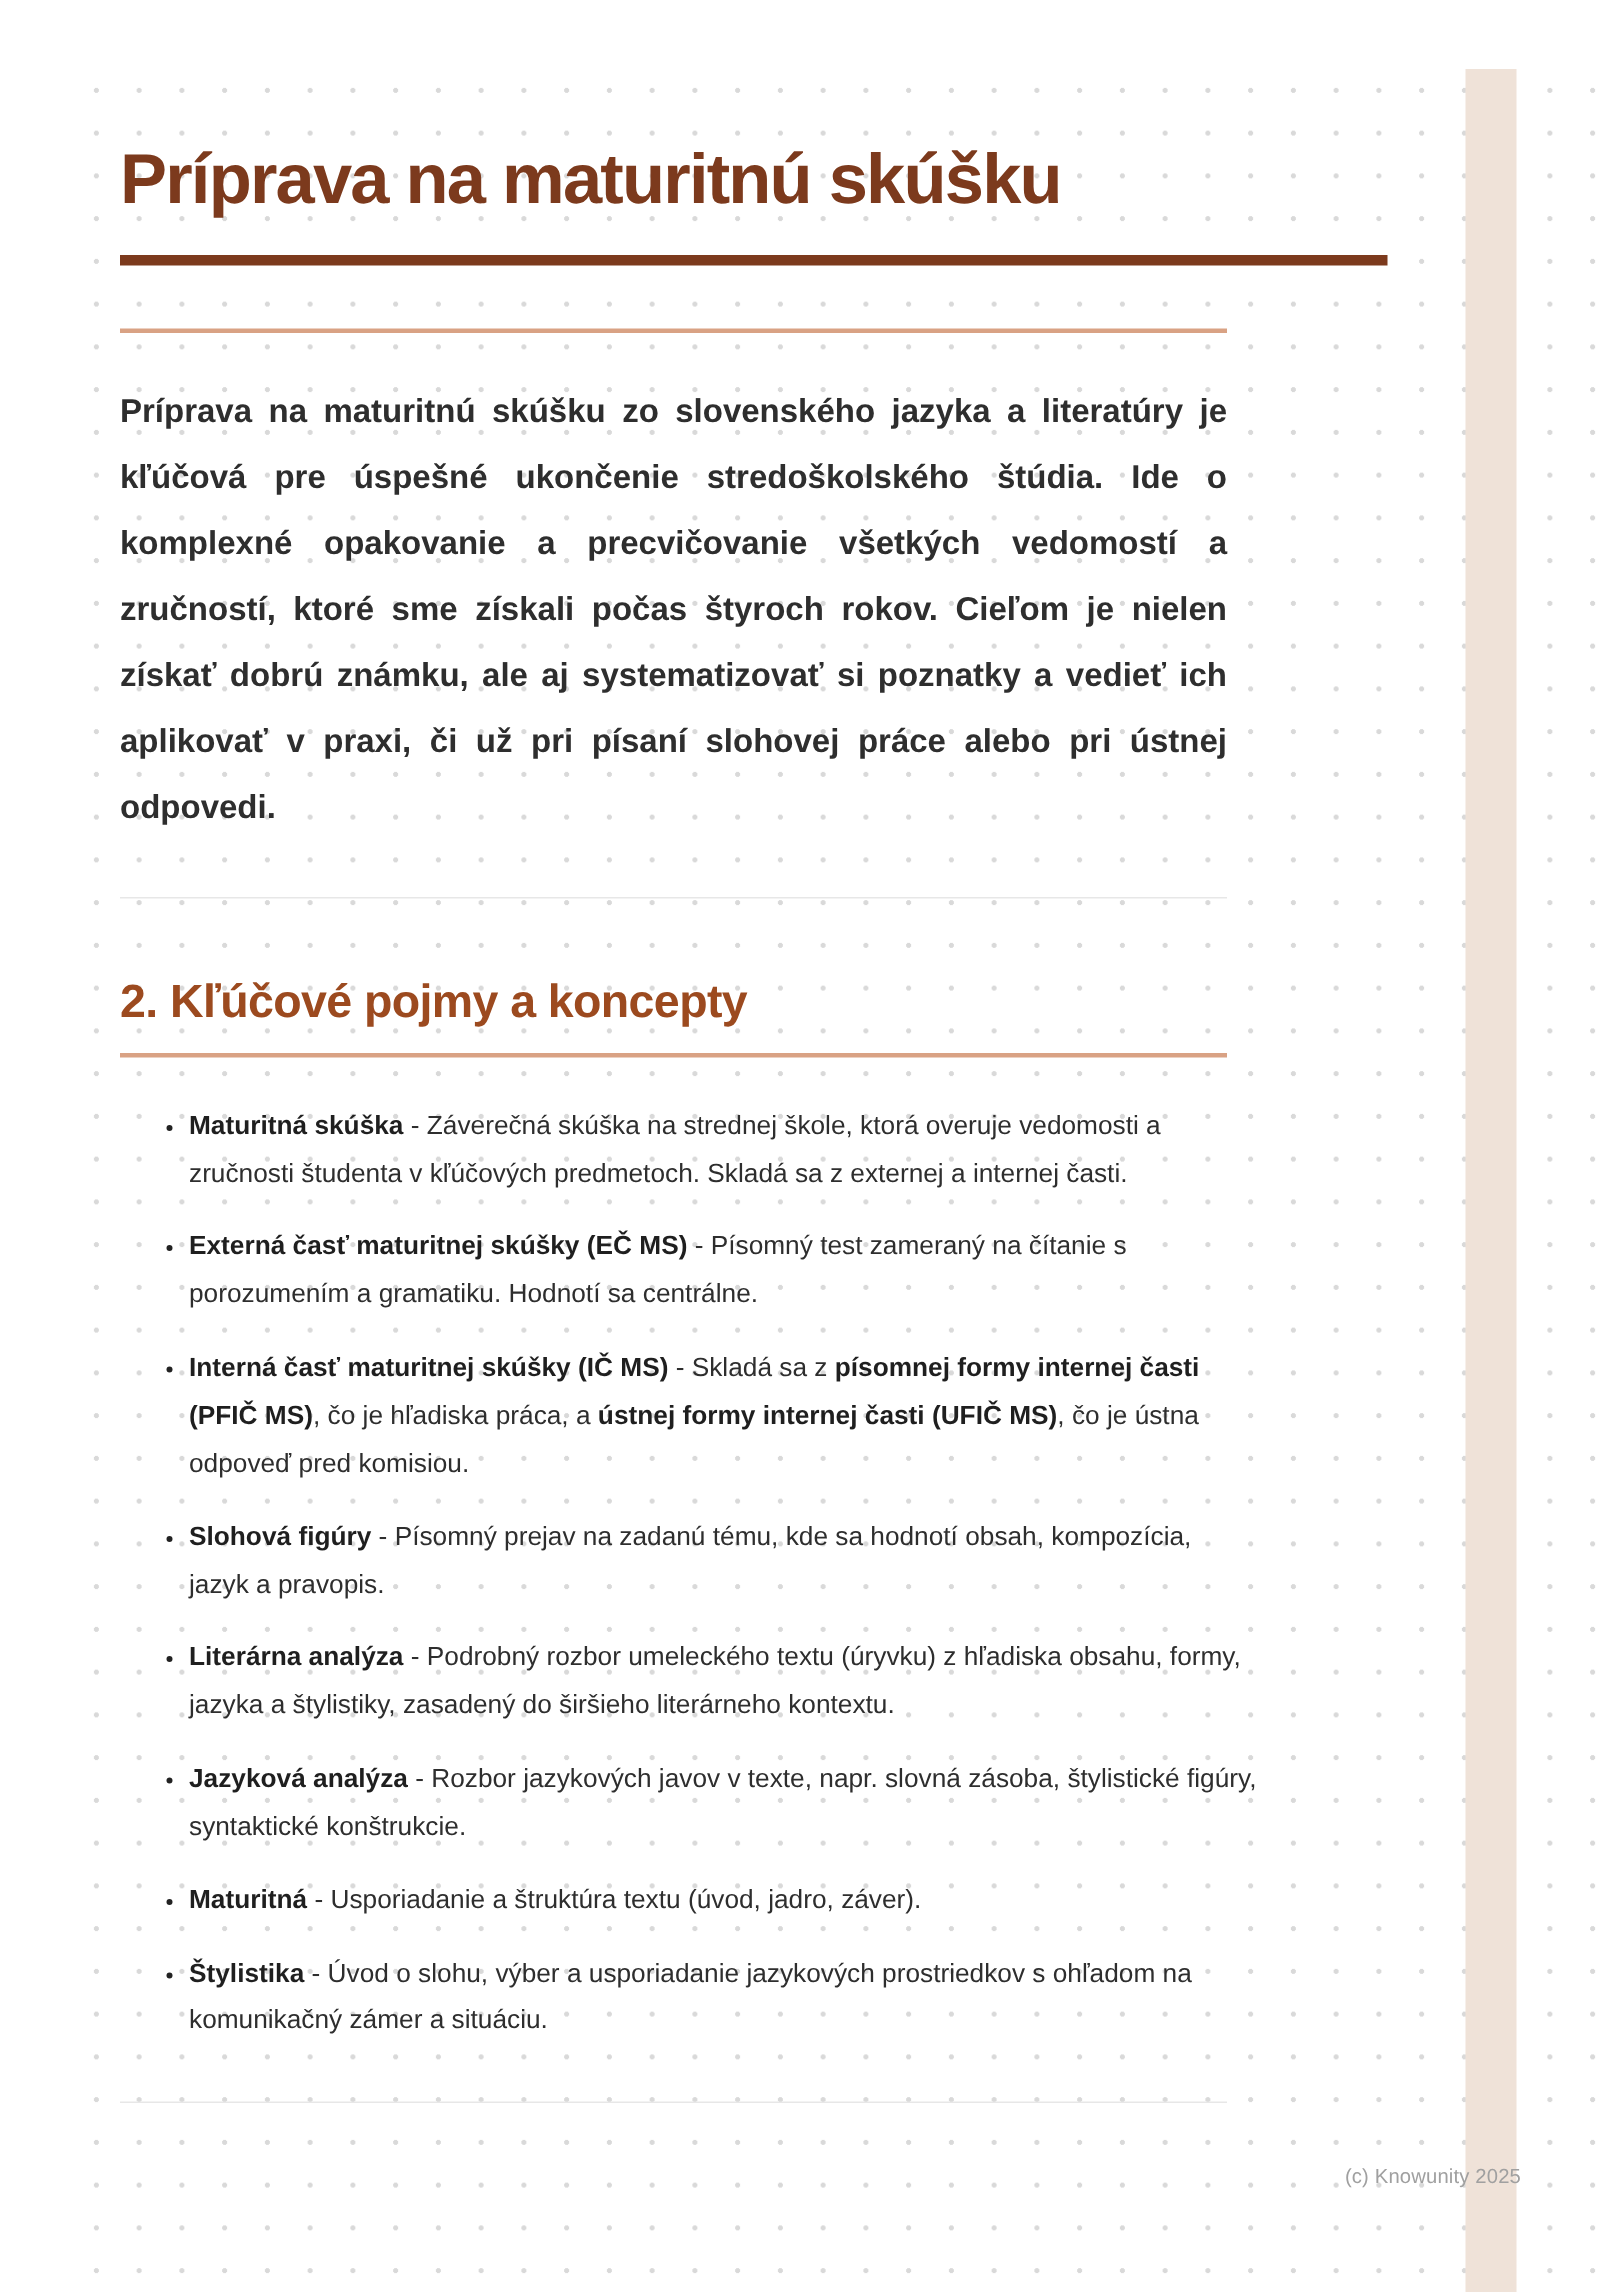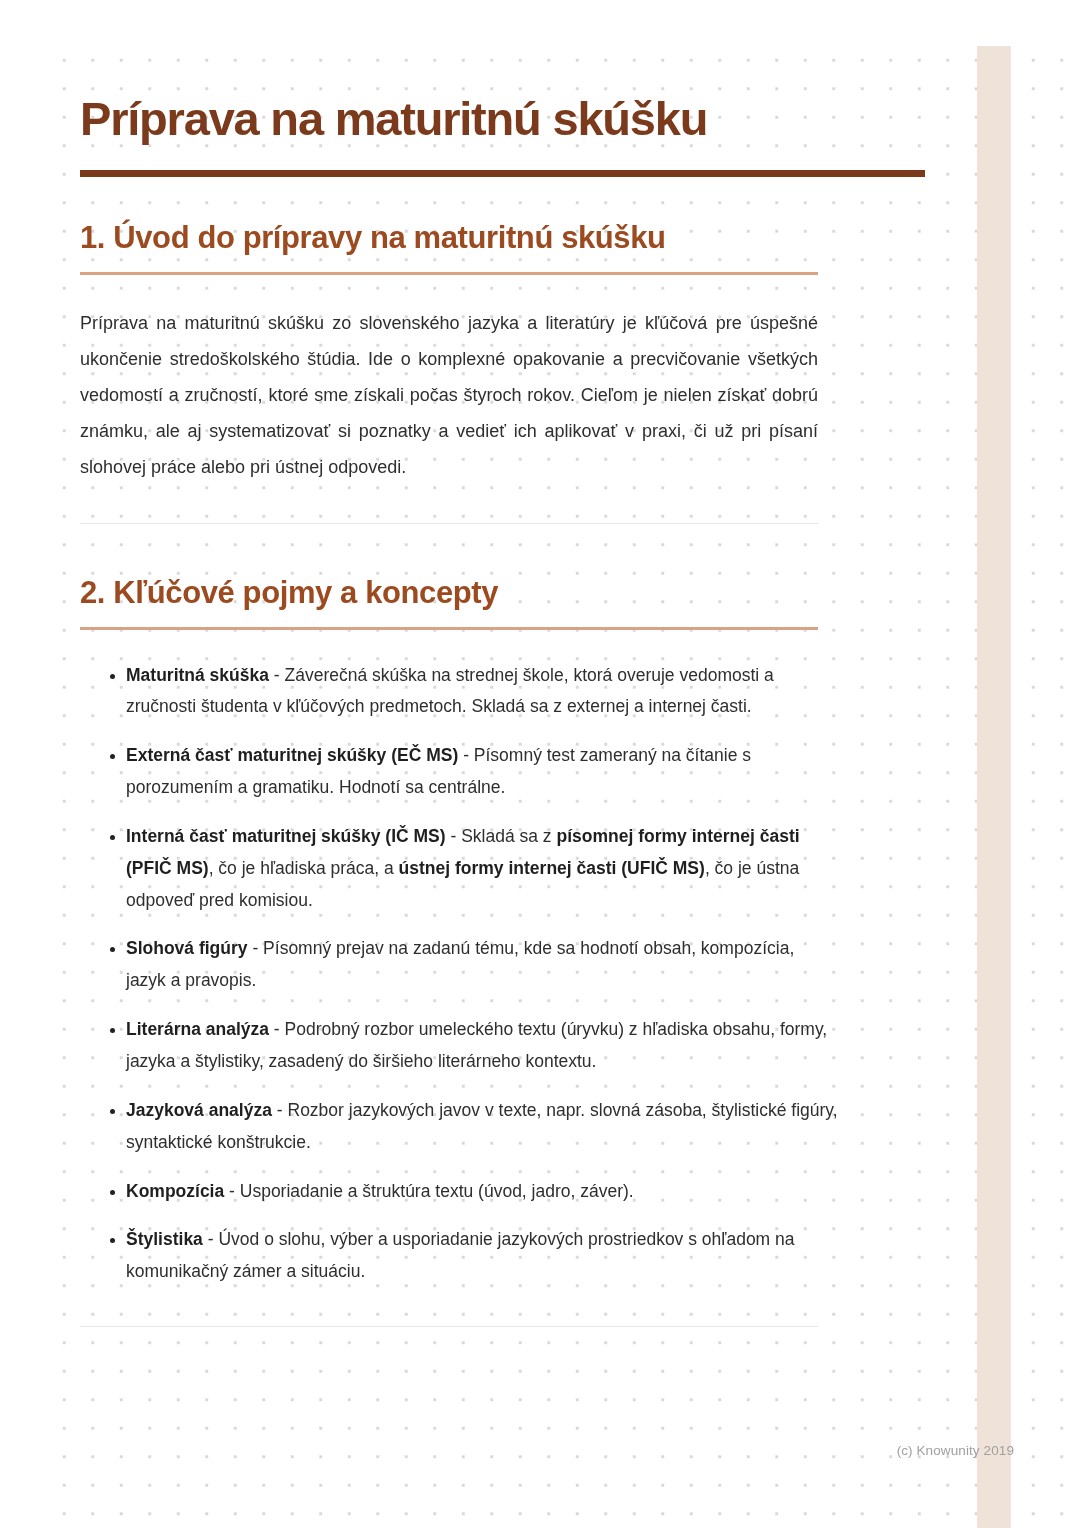--- a/index.html
+++ b/index.html
@@ -47,23 +47,24 @@
     font-size:31px;line-height:1.25;font-weight:800;
     letter-spacing:-0.4px;
     color:var(--heading-brown);
   }
   .h2-rule{
     width:738px;height:3px;background:var(--heading-rule);
     margin:0 0 30px 0;
   }
   p.body-par{
     width:738px;margin:0;
-    font-size:18px;line-height:2.0;
+    font-size:22px;line-height:2.0;
     text-align:justify;
     color:var(--body-text);
+    font-weight:bold;
   }
   hr.divider{
     border:none;border-top:1px solid var(--divider);
     width:738px;margin:38px 0 50px 0;
   }
   ul.terms{
     margin:16px;padding:0 0 0 30px;width:712px;
   }
   ul.terms li{
     font-size:17.5px;line-height:1.82;
@@ -83,40 +84,39 @@
 
 <div class="dots-layer"></div>
 <div class="side-stripe"></div>
 
 <main class="content">
 
   <h1>Príprava na maturitnú skúšku</h1>
   <div class="title-rule"></div>
 
   <section>
-    <h2>1. Úvod do prípravy na maturitnú skúšku</h2>
     <div class="h2-rule"></div>
     <p class="body-par">Príprava na maturitnú skúšku zo slovenského jazyka a literatúry je kľúčová pre úspešné ukončenie stredoškolského štúdia. Ide o komplexné opakovanie a precvičovanie všetkých vedomostí a zručností, ktoré sme získali počas štyroch rokov. Cieľom je nielen získať dobrú známku, ale aj systematizovať si poznatky a vedieť ich aplikovať v praxi, či už pri písaní slohovej práce alebo pri ústnej odpovedi.</p>
   </section>
 
   <hr class="divider">
 
   <section>
     <h2>2. Kľúčové pojmy a koncepty</h2>
     <div class="h2-rule"></div>
     <ul class="terms">
         <li><span class="bold">Maturitná skúška</span><span> - Záverečná skúška na strednej škole, ktorá overuje vedomosti a zručnosti študenta v kľúčových predmetoch. Skladá sa z externej a internej časti.</span></li>
         <li><span class="bold">Externá časť maturitnej skúšky (EČ MS)</span><span> - Písomný test zameraný na čítanie s porozumením a gramatiku. Hodnotí sa centrálne.</span></li>
         <li><span class="bold">Interná časť maturitnej skúšky (IČ MS)</span><span> - Skladá sa z </span><span class="bold">písomnej formy internej časti (PFIČ MS)</span><span>, čo je hľadiska práca, a </span><span class="bold">ústnej formy internej časti (UFIČ MS)</span><span>, čo je ústna odpoveď pred komisiou.</span></li>
         <li><span class="bold">Slohová figúry</span><span> - Písomný prejav na zadanú tému, kde sa hodnotí obsah, kompozícia, jazyk a pravopis.</span></li>
         <li><span class="bold">Literárna analýza</span><span> - Podrobný rozbor umeleckého textu (úryvku) z hľadiska obsahu, formy, jazyka a štylistiky, zasadený do širšieho literárneho kontextu.</span></li>
         <li><span class="bold">Jazyková analýza</span><span> - Rozbor jazykových javov v texte, napr. slovná zásoba, štylistické figúry, syntaktické konštrukcie.</span></li>
-        <li><span class="bold">Kompozícia</span><span> - Usporiadanie a štruktúra textu (úvod, jadro, záver).</span></li>
+        <li><span class="bold">Maturitná</span><span> - Usporiadanie a štruktúra textu (úvod, jadro, záver).</span></li>
         <li><span class="bold">Štylistika</span><span> - Úvod o slohu, výber a usporiadanie jazykových prostriedkov s ohľadom na komunikačný zámer a situáciu.</span></li>
       </ul>
   </section>
 
   <hr class="divider">
 
 
 </main>
 
-<div class="footer-credit">(c) Knowunity 2019</div>
+<div class="footer-credit">(c) Knowunity 2025</div>
 
 </body></html>

